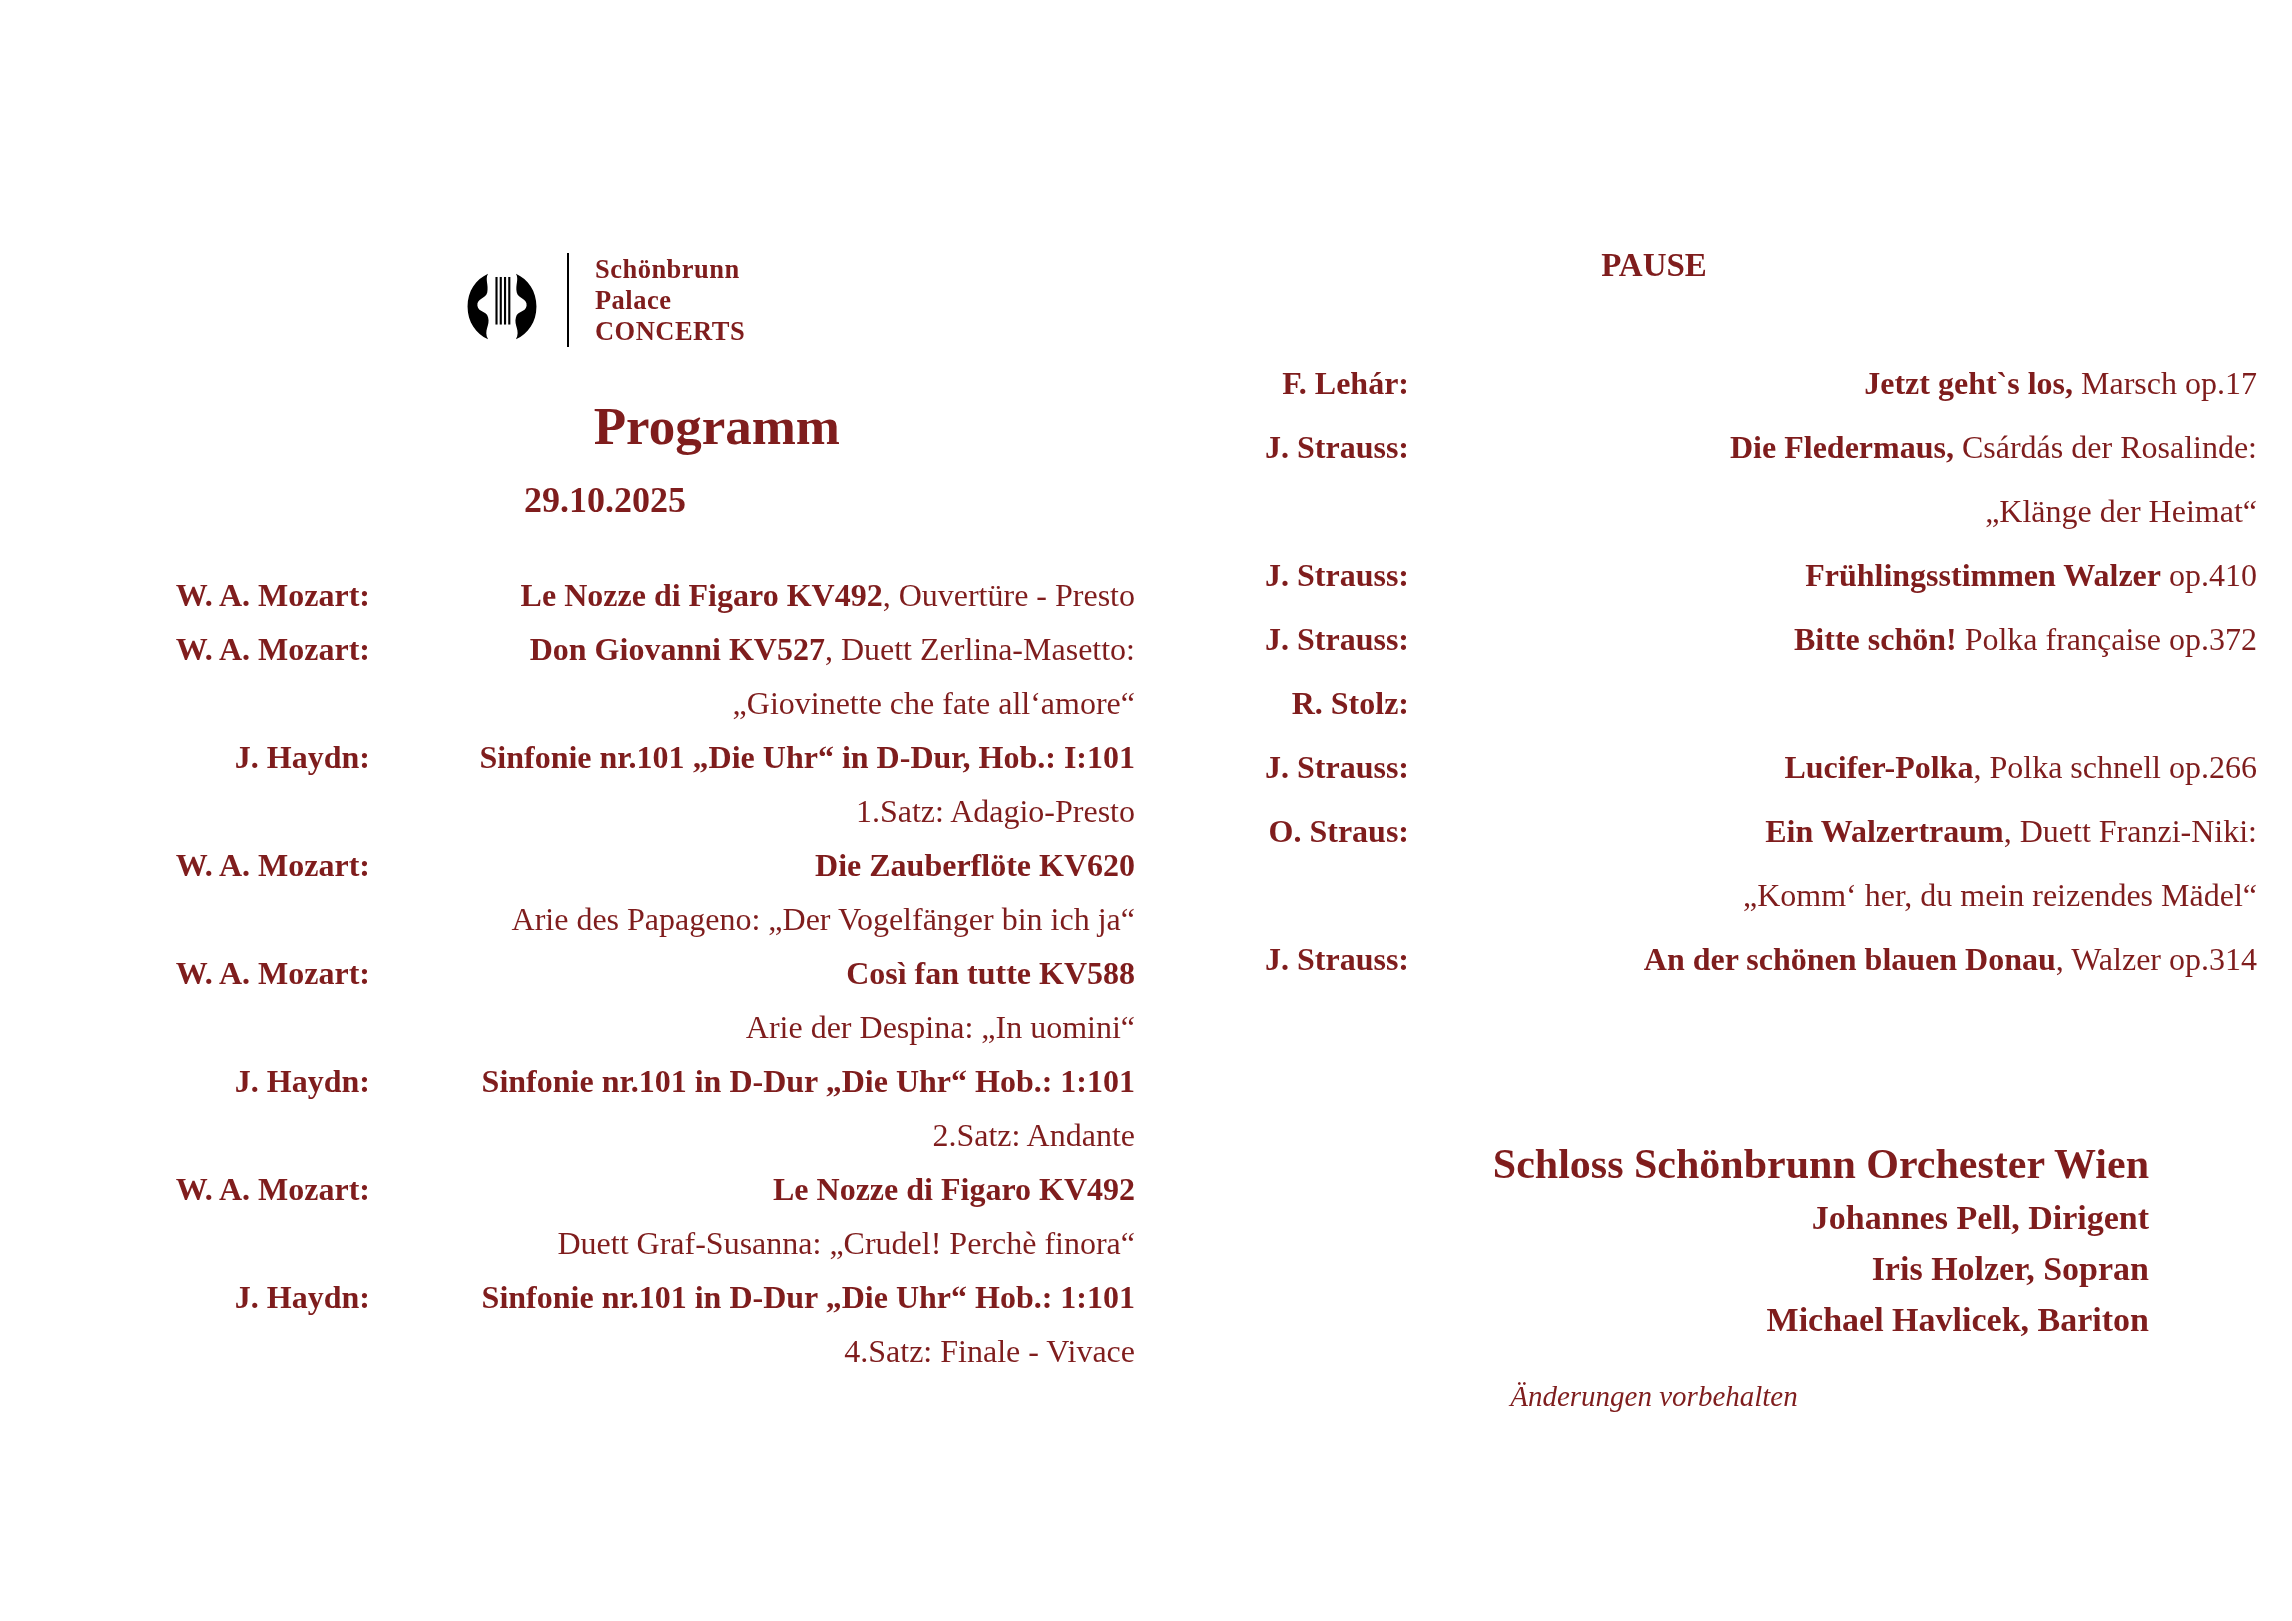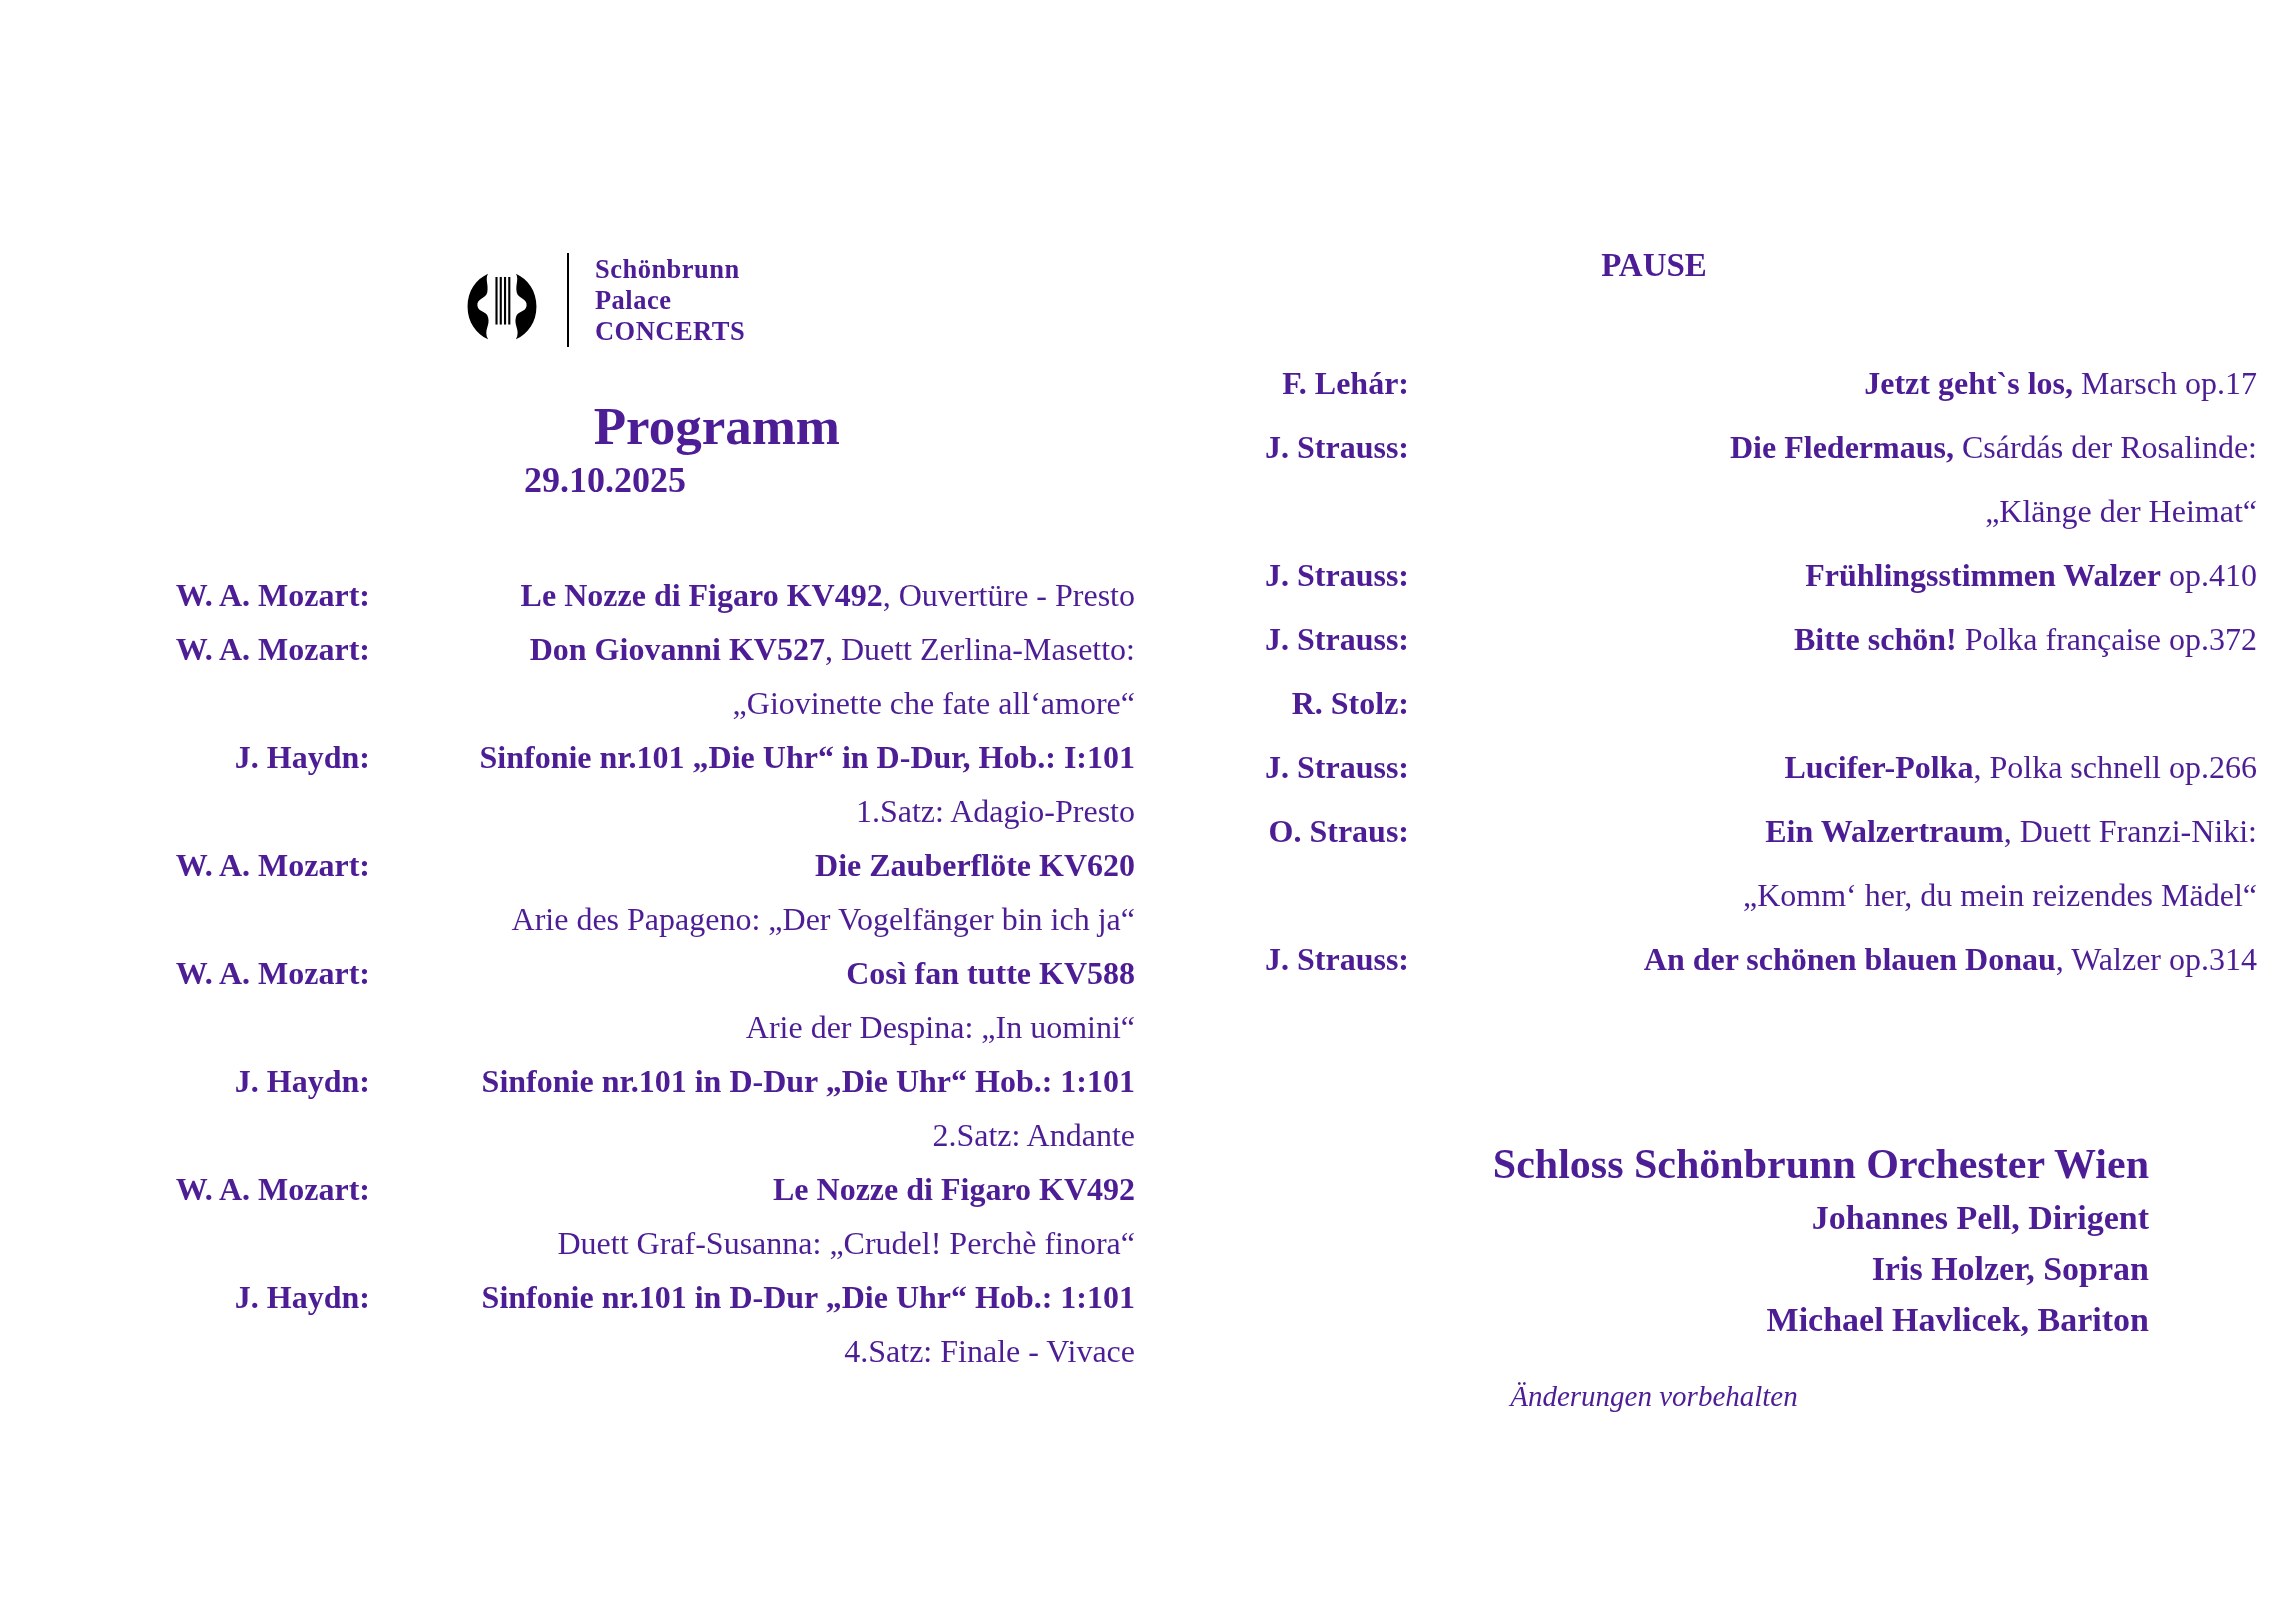--- a/index.html
+++ b/index.html
@@ -1,35 +1,35 @@
 <!DOCTYPE html>
 <html><head>
 <meta charset="utf-8">
 <style>
   html,body { margin:0; padding:0; background:#ffffff; }
   .sheet {
     position:relative;
     width:2293px; height:1621px;
     background:#ffffff;
-    color:#4c1d95;
+    color:#7f1d1d;
     font-family:"Liberation Serif","DejaVu Serif",serif;
     overflow:hidden;
     text-decoration:underline;
   }
 
   
   .logo { position:absolute; left:461px; top:253px; display:flex; align-items:center; }
   .logo-glyph { width:82px; height:69px; margin-top:13.7px; }
   .logo-divider { width:2.9px; height:94px; background:#000; margin-left:23.5px; margin-right:25.5px; }
   .logo-text { font-weight:bold; font-size:26.5px; line-height:31px; letter-spacing:0.5px; }
 
   
   .title { position:absolute; left:370px; width:470px; top:396px; text-align:right;
            font-size:53px; font-weight:bold; }
-  .date  { position:absolute; left:370px; width:470px; top:459px; text-align:center;
+  .date  { position:absolute; left:370px; width:470px; top:479px; text-align:center;
            font-size:36px; font-weight:bold; }
 
   
   .program { position:absolute; font-size:32px;text-align:right; }
   .program-left  { left:155px;  top:568px; width:980px; }
   .program-right { left:1198px; top:351px; width:1059px; }
 
   .row { display:flex; white-space:pre; }
   .program-left  .row { height:54px;   line-height:54px; }
   .program-right .row { height:64px; line-height:64px; }

